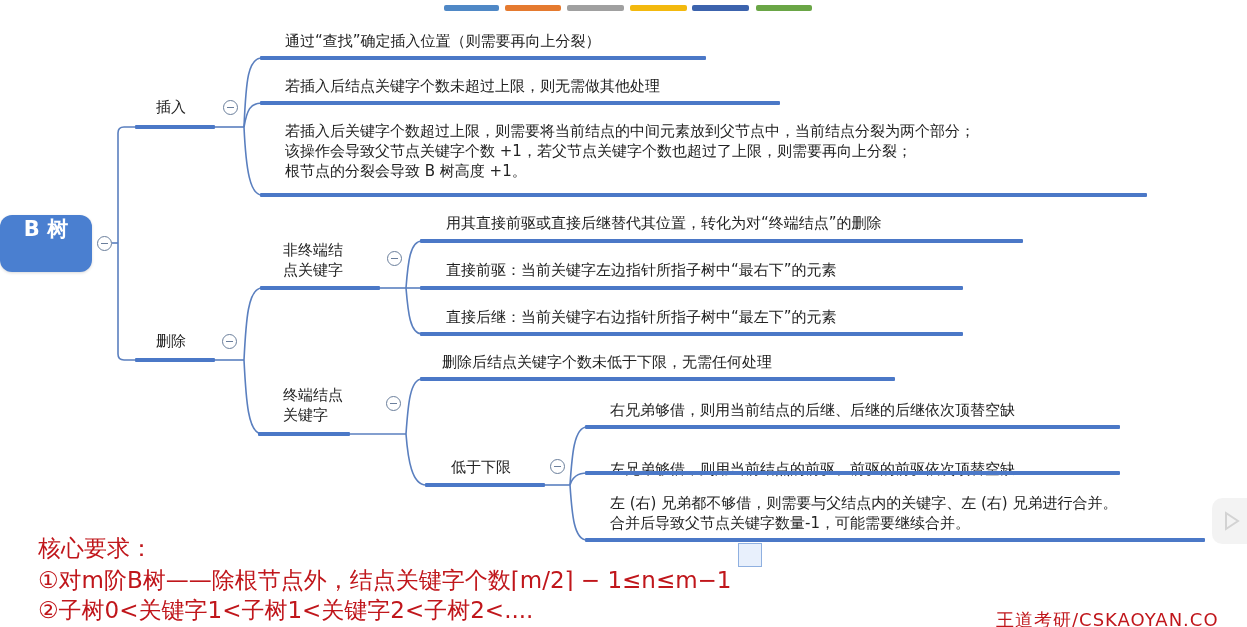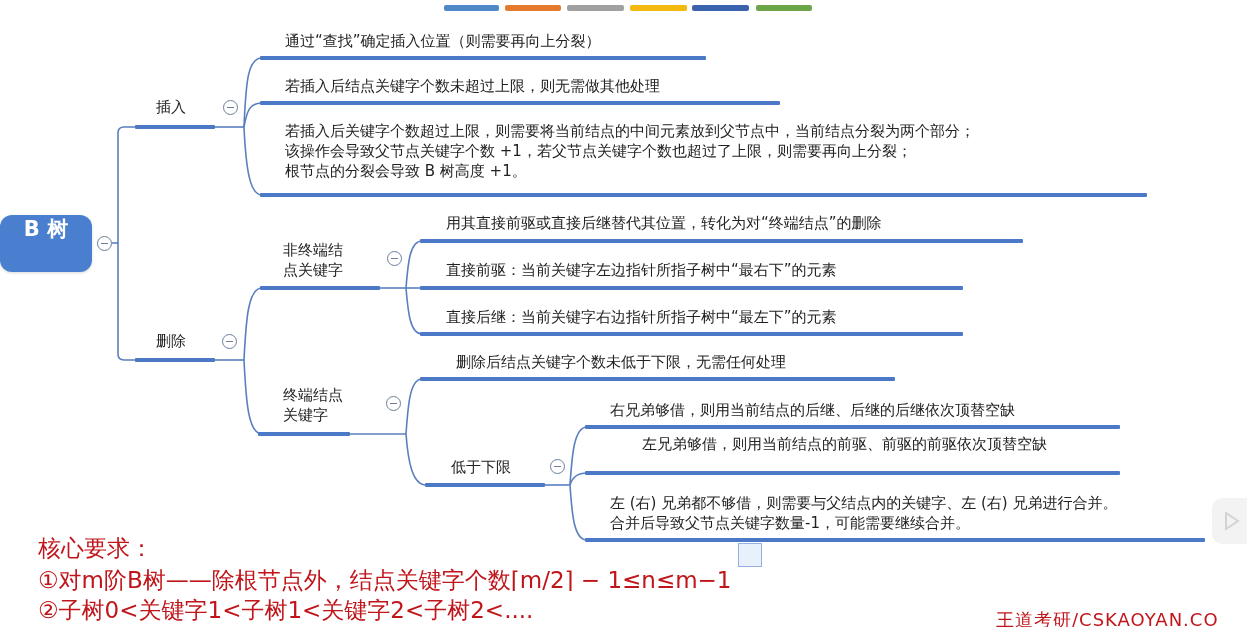--- a/index.html
+++ b/index.html
@@ -118,31 +118,31 @@
 <div class="uline" style="left:420px;top:286px;width:543px;"></div>
 
 <div class="label" style="left:446px;top:307px;">直接后继：当前关键字右边指针所指子树中“最左下”的元素</div>
 <div class="uline" style="left:420px;top:332px;width:543px;"></div>
 
 <div class="label multi" style="left:283px;top:385px;">终端结点
 关键字</div>
 <div class="uline" style="left:258px;top:432px;width:92px;"></div>
 <div class="collapse" style="left:386px;top:396px;"></div>
 
-<div class="label" style="left:456px;top:352px;">删除后结点关键字个数未低于下限，无需任何处理</div>
+<div class="label" style="left:442px;top:352px;">删除后结点关键字个数未低于下限，无需任何处理</div>
 <div class="uline" style="left:420px;top:377px;width:475px;"></div>
 
 <div class="label" style="left:451px;top:457px;">低于下限</div>
 <div class="uline" style="left:425px;top:483px;width:120px;"></div>
 <div class="collapse" style="left:550px;top:459px;"></div>
 
 <div class="label" style="left:610px;top:400px;">右兄弟够借，则用当前结点的后继、后继的后继依次顶替空缺</div>
 <div class="uline" style="left:585px;top:425px;width:535px;"></div>
 
-<div class="label" style="left:610px;top:434px;margin-left:32px;">左兄弟够借，则用当前结点的前驱、前驱的前驱依次顶替空缺</div>
+<div class="label" style="left:610px;top:459px;">左兄弟够借，则用当前结点的前驱、前驱的前驱依次顶替空缺</div>
 <div class="uline" style="left:585px;top:471px;width:535px;"></div>
 
 <div class="label multi" style="left:610px;top:493px;">左 (右) 兄弟都不够借，则需要与父结点内的关键字、左 (右) 兄弟进行合并。
 合并后导致父节点关键字数量-1，可能需要继续合并。</div>
 <div class="uline" style="left:585px;top:538px;width:620px;"></div>
 
 <div class="small-icon"></div>
 
 <div class="corner-btn">
   <svg width="16" height="20">

